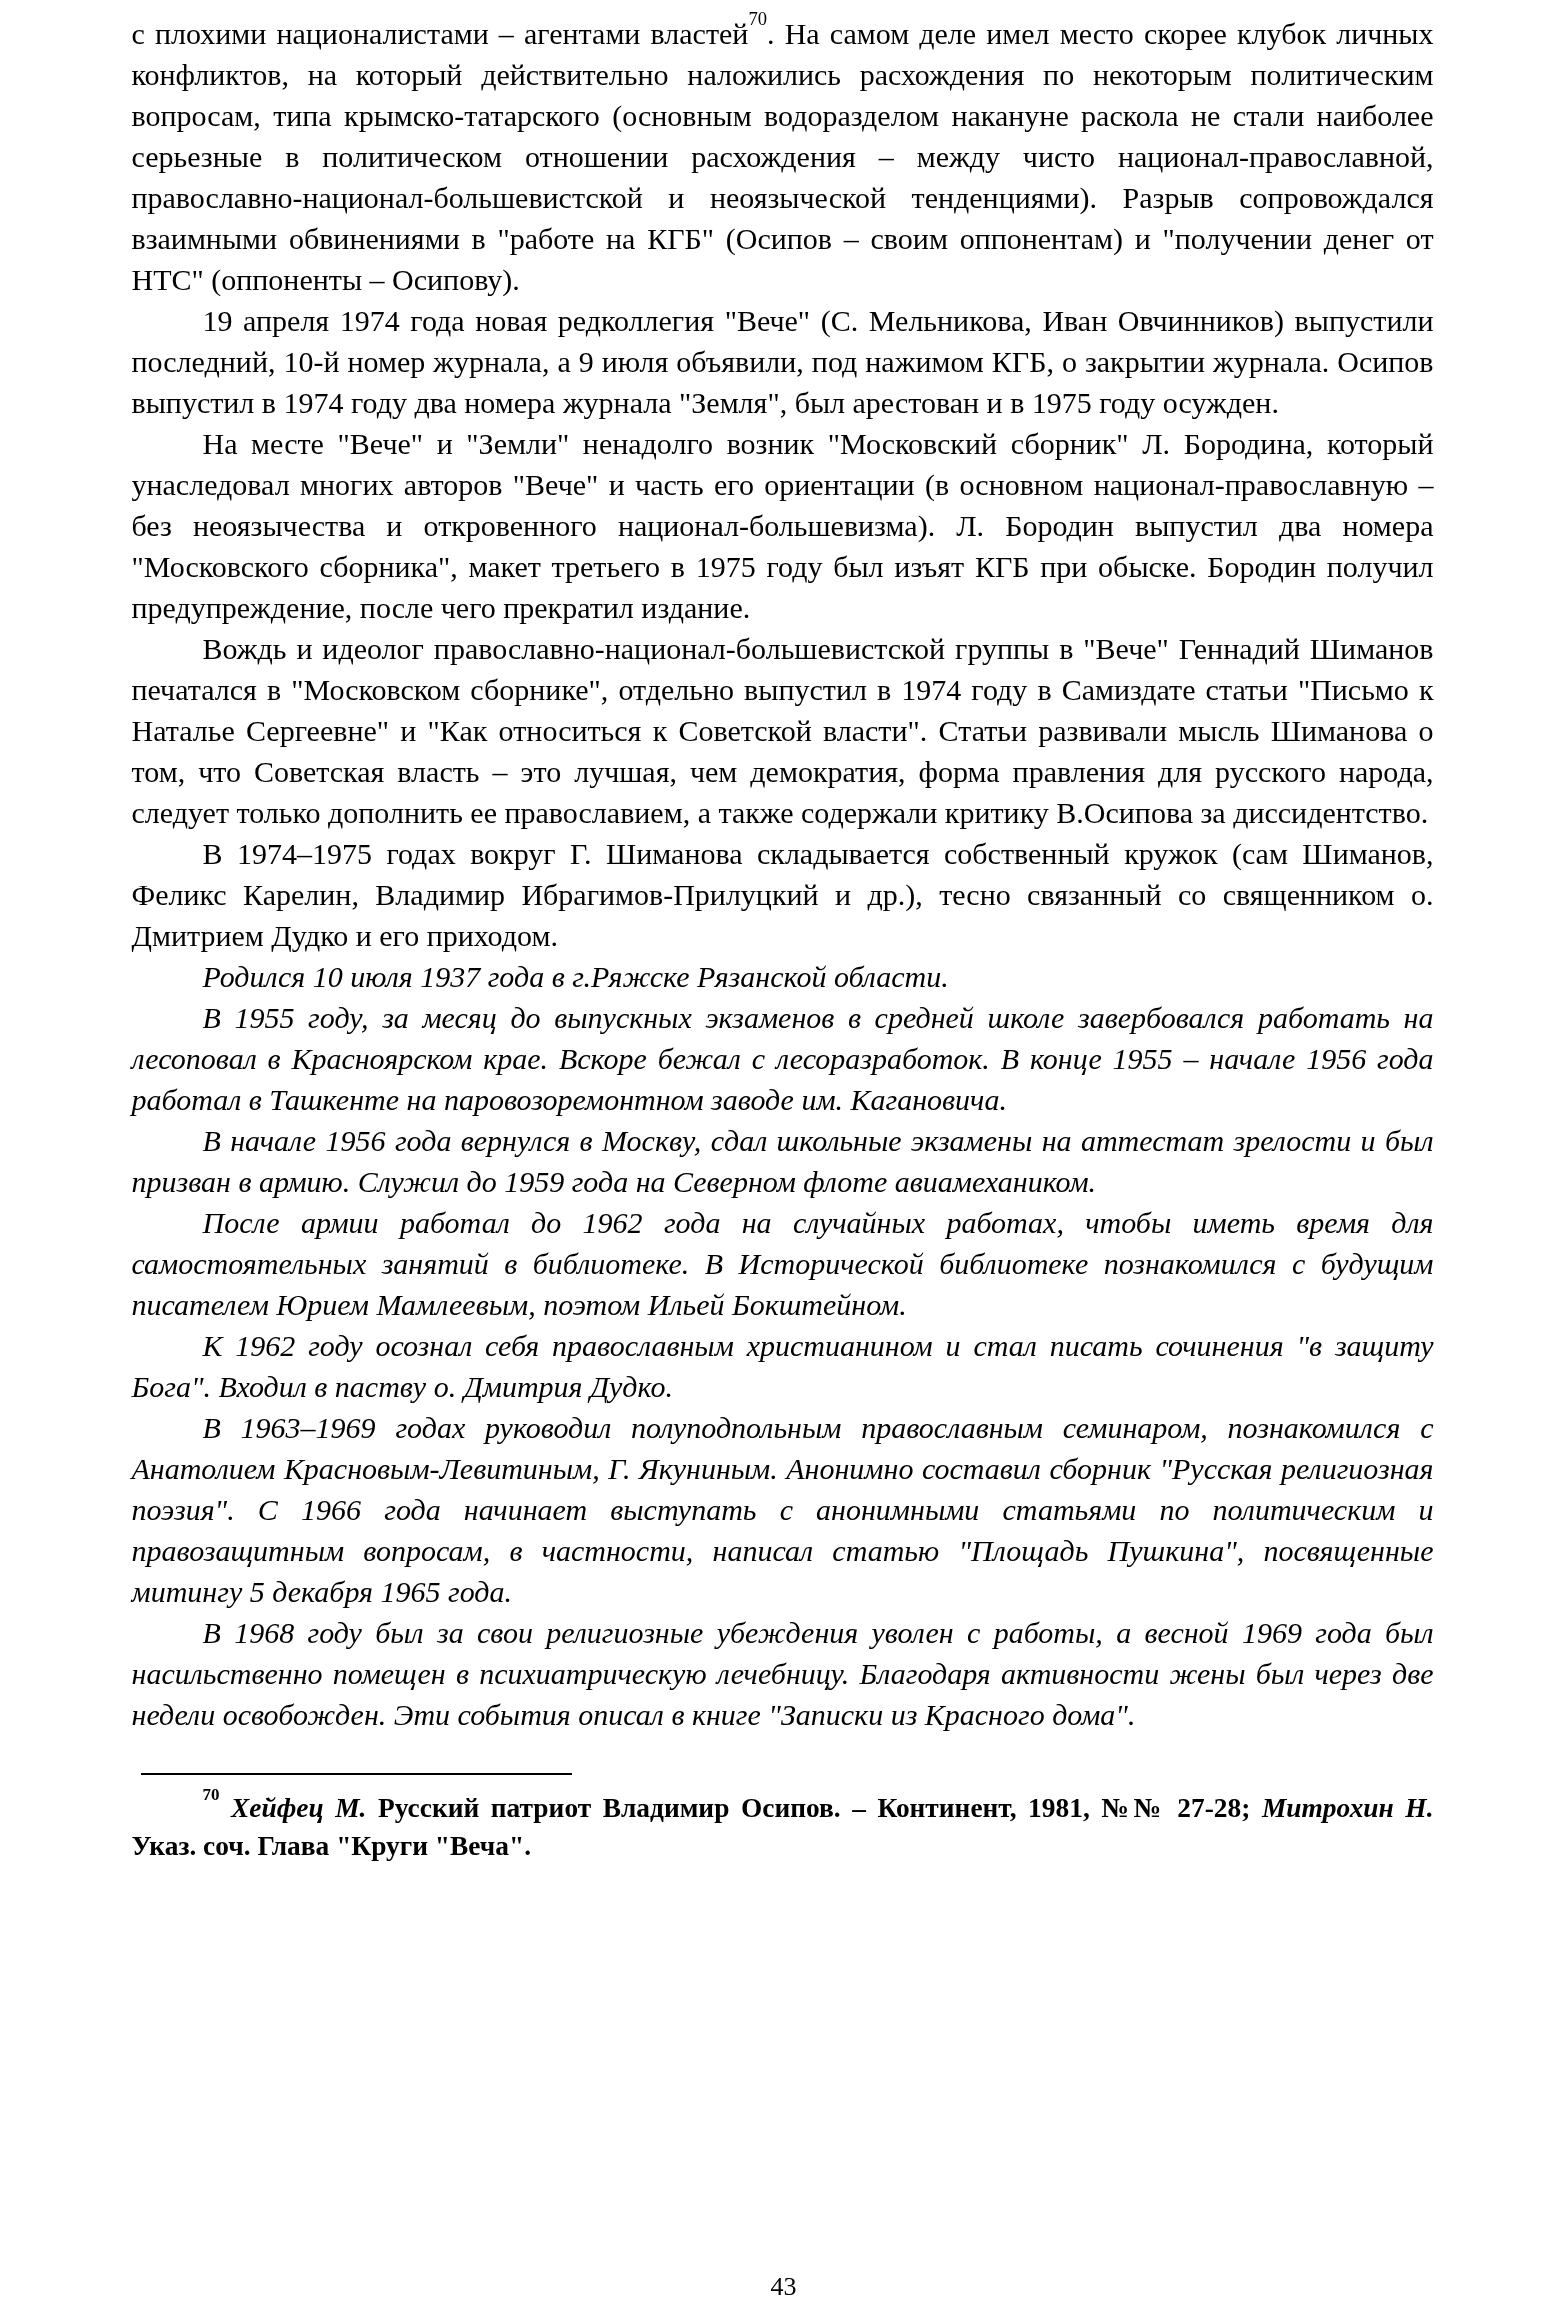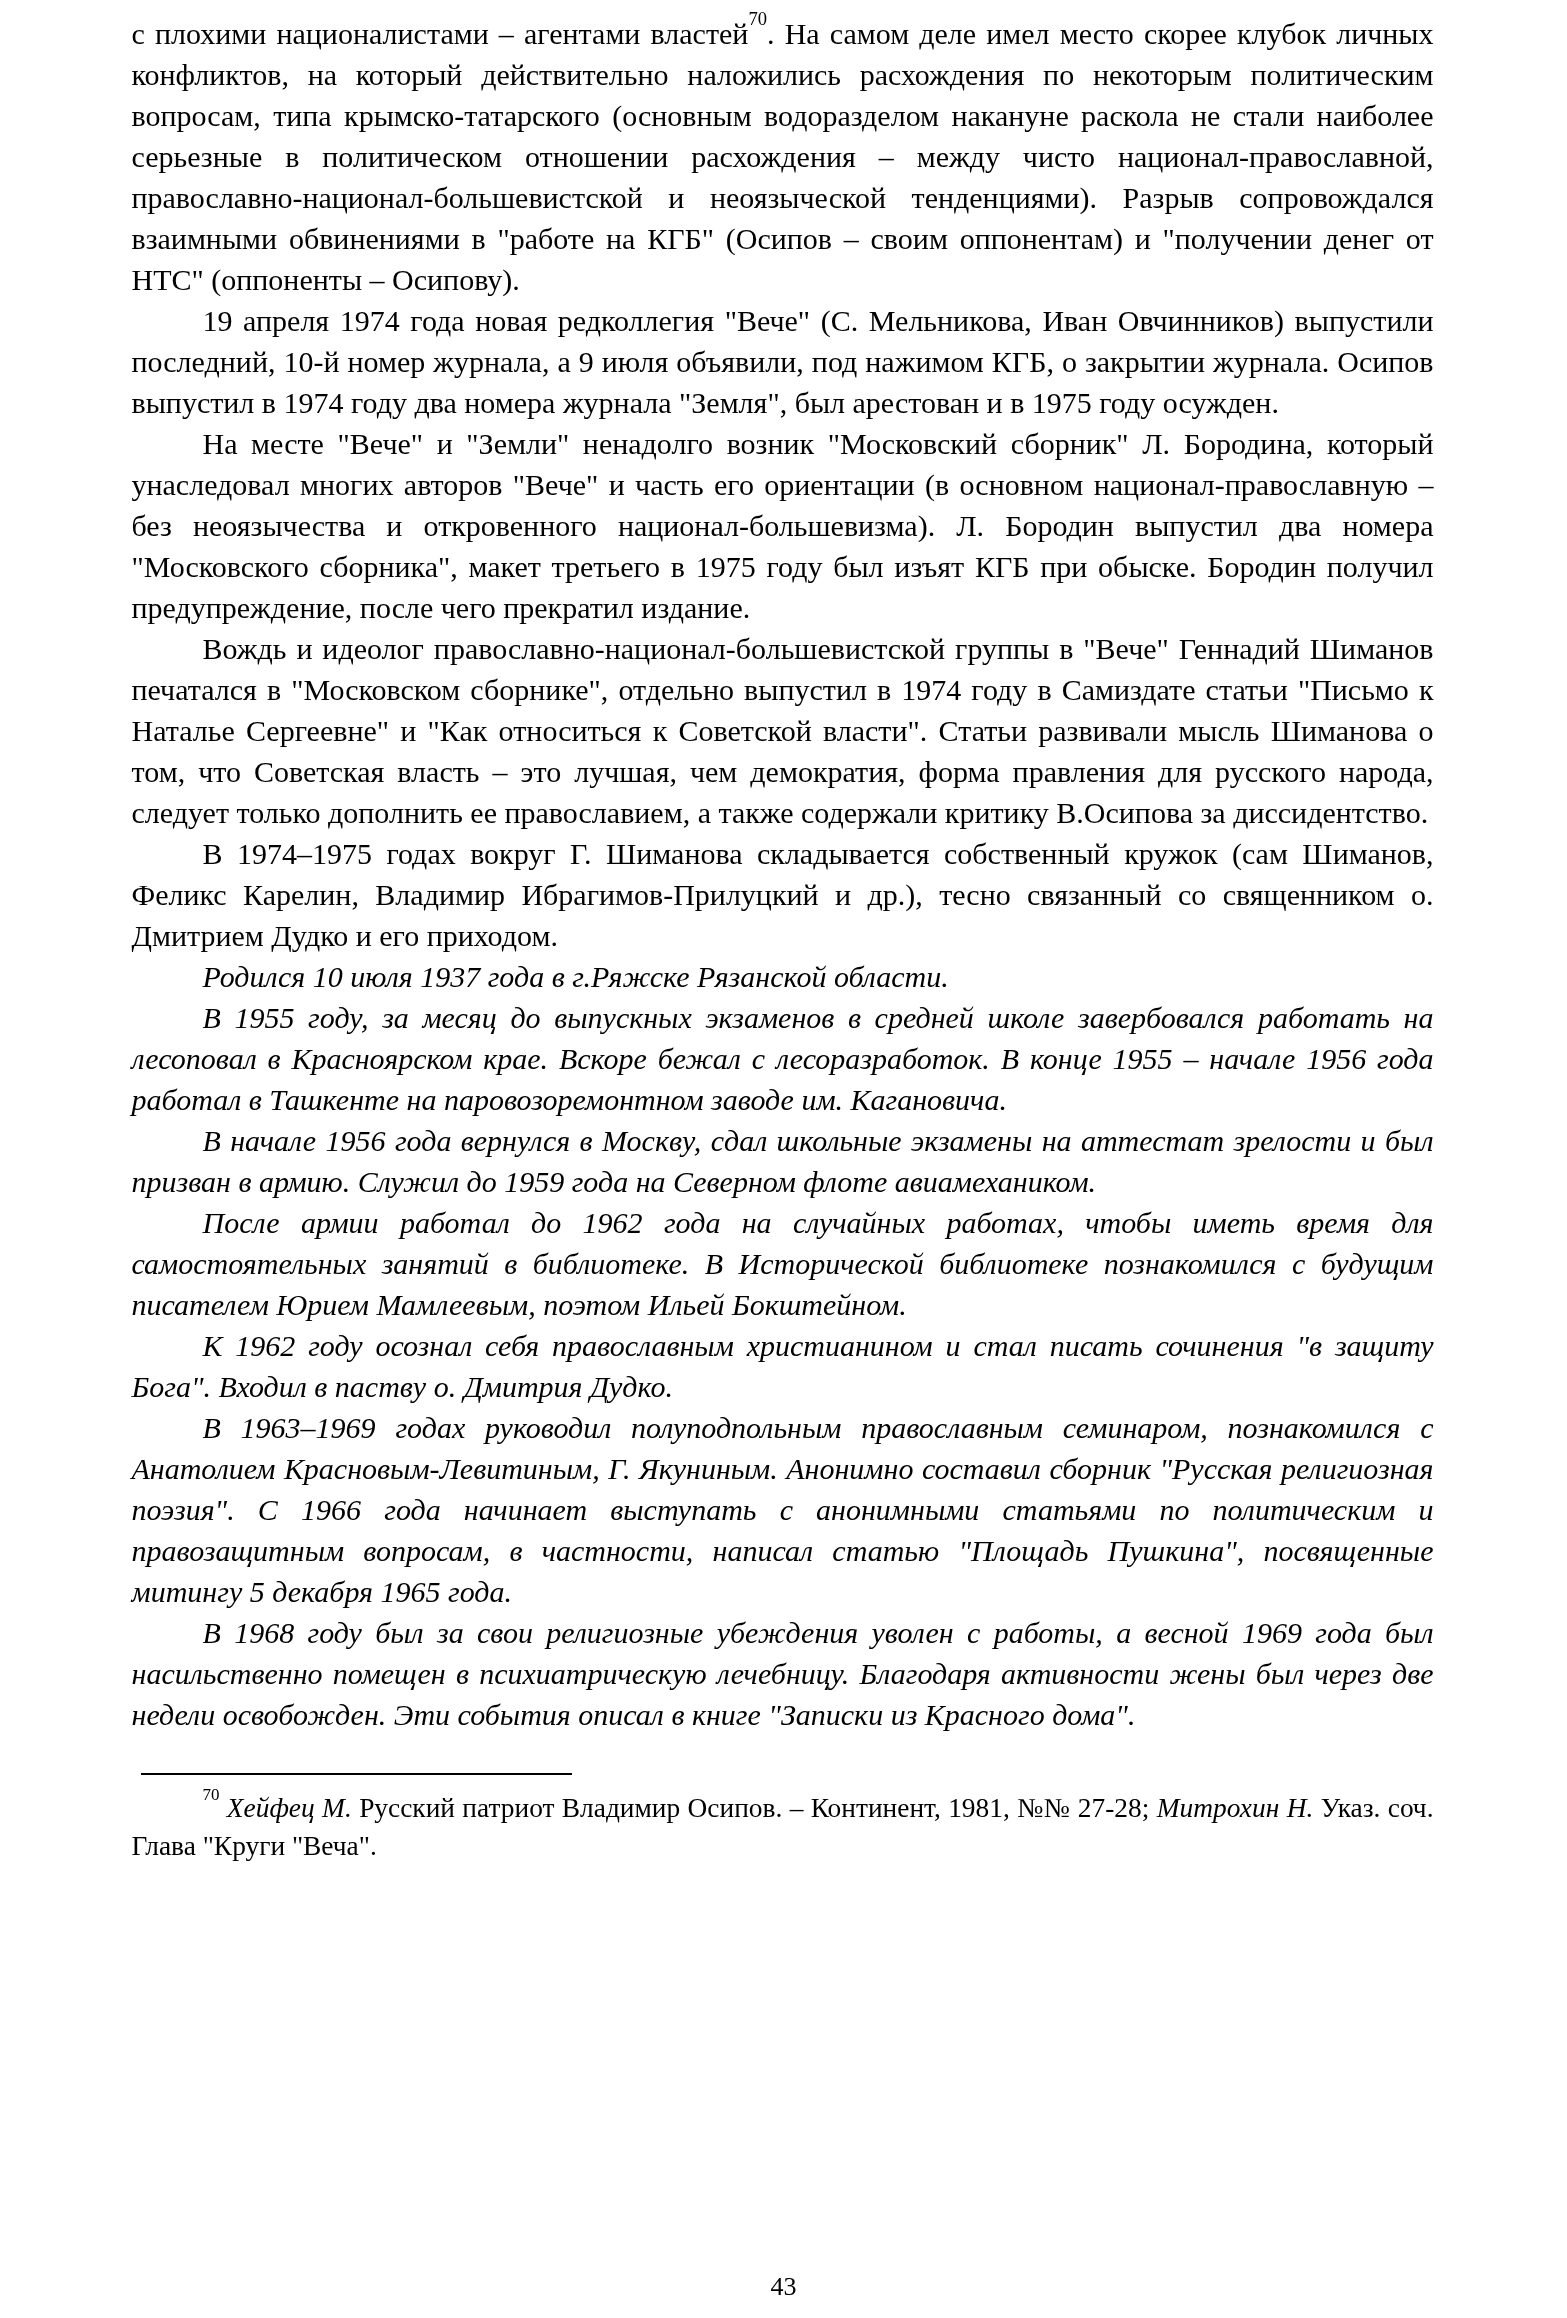--- a/index.html
+++ b/index.html
@@ -29,21 +29,21 @@
     margin-top: 77px;
     text-align: left;
   }
   sup.fnref {
     font-size: 0.62em;
     line-height: 0;
     position: relative;
     top: -0.45em;
   }
   .it { font-style: italic; }
-  .footnote-area { margin-top: 38px; }
+  .footnote-area { margin-top: 38px; font-weight: bold; }
   .footnote-rule {
     width: 431px;
     height: 0;
     border-top: 2.6px solid #000000;
     margin-left: 9.1px;
     margin-bottom: 14.4px;
   }
   .footnote {
     font-size: 27.4px;
     line-height: 38px;

